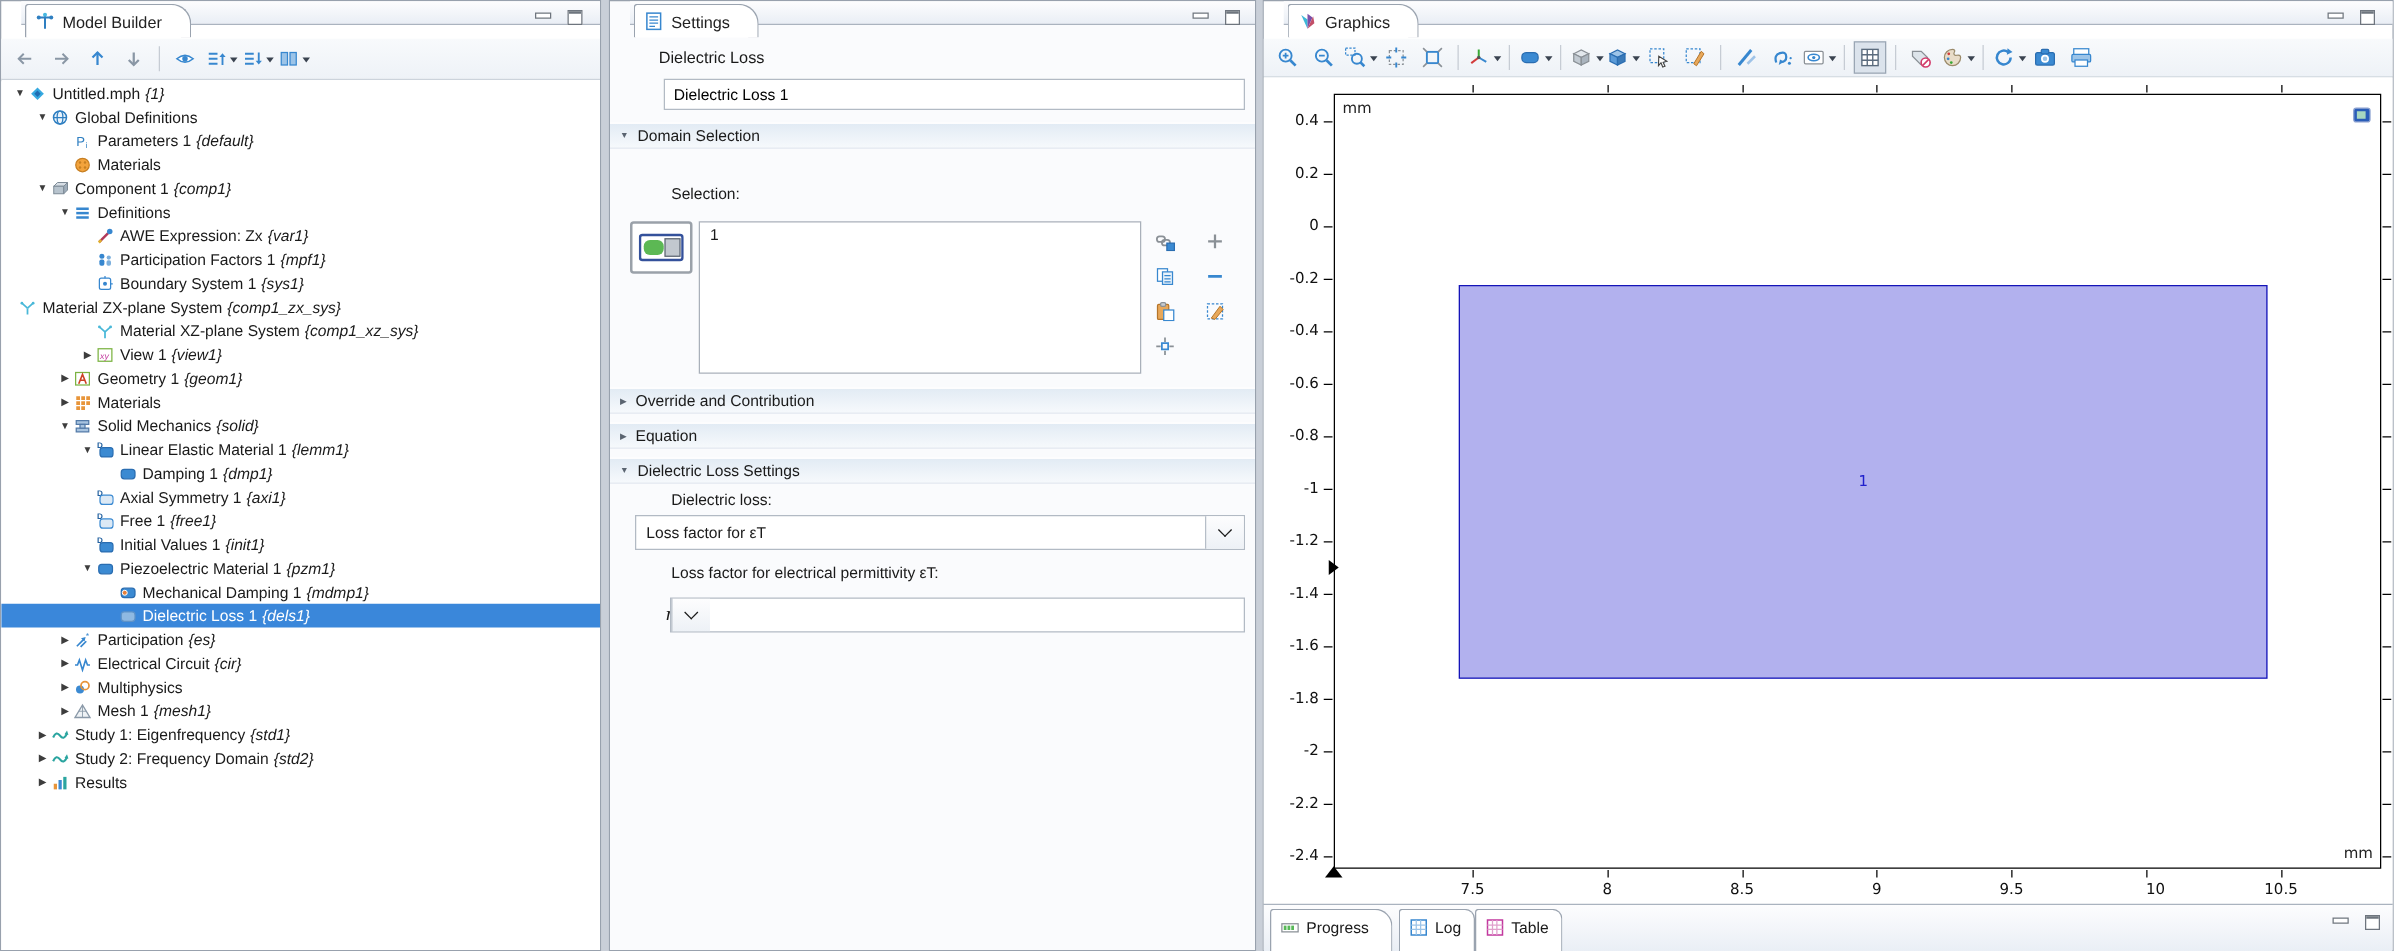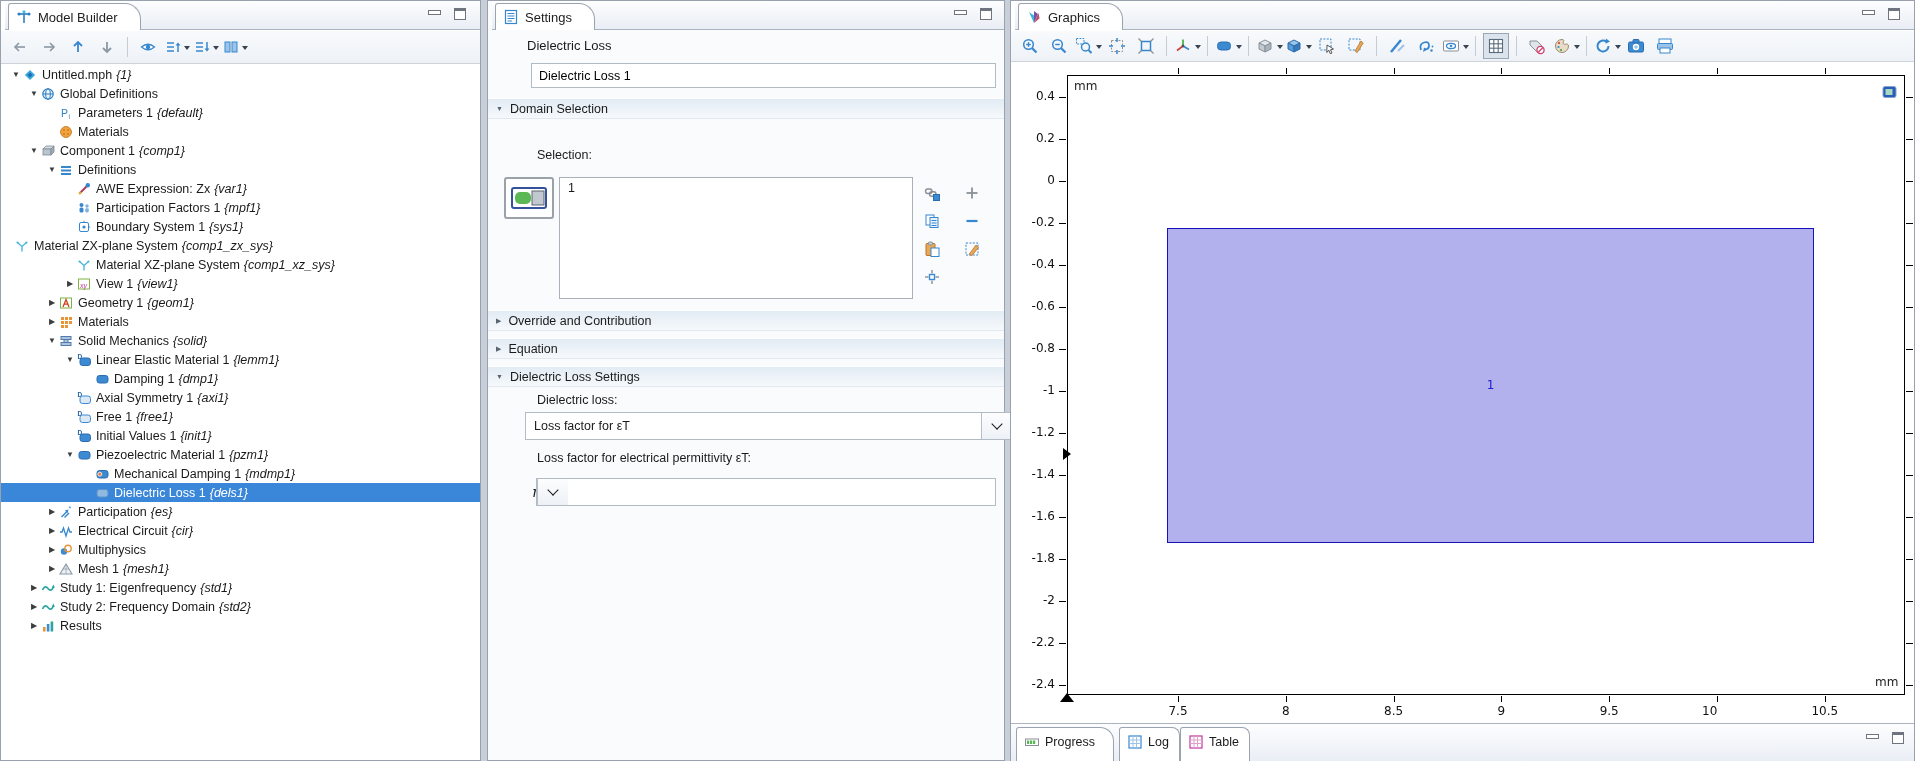--- a/index.html
+++ b/index.html
@@ -3,21 +3,21 @@
 <meta charset="utf-8">
 <style>
   * { box-sizing: border-box; margin:0; padding:0; }
   html,body { width:1915px; height:761px; overflow:hidden; }
   body { background:#c9cfd8; font-family:"Liberation Sans", sans-serif; font-size:12.5px; color:#1a1a1a; position:relative; }
   .panel { position:absolute; top:0; height:761px; background:#fff; border:1px solid #98a1ad; }
   #mb-panel { left:0; width:481px; }
   #set-panel { left:487px; width:518px; background:#fafbfd; }
   #gfx-panel { left:1010px; width:905px; }
 
-  .tab-strip { position:absolute; left:4px; right:0; top:0; height:29px;
+  .tab-strip { position:absolute; left:16px; right:0; top:0; height:19px;
     background:linear-gradient(#fdfdfe,#e9eef5); border-bottom:1px solid #aab3bf;padding-left:23px; }
   .tab { position:absolute; top:2px; left:3px; height:27px; background:#fff;
     border:1px solid #9aa3af; border-bottom:none; border-radius:3px 16px 0 0;
     padding:0 22px 0 7px; display:flex; align-items:center; gap:6px; font-size:13px; color:#222; }
   .winbtns { position:absolute; top:7px; display:flex; gap:13px; }
   .win-min { width:13px; height:5px; border:1px solid #6e757e; background:#fff; margin-top:2px; }
   .win-max { width:12px; height:12px; border:1px solid #6e757e; background:#fff; box-shadow:inset 0 2px 0 #6e757e; }
 
   .toolbar { position:absolute; left:0; right:0; display:flex; align-items:center; gap:3px; padding:0 6px;
     background:linear-gradient(#f8fafc,#eef2f7); border-bottom:1px solid #ccd3db; }
@@ -684,21 +684,21 @@
   <div class="sec-head" style="top:337px;">
     <span class="tri">▶</span>
     <span>Equation</span>
   </div>
   <div class="sec-head" style="top:365px;">
     <span class="tri">▼</span>
     <span>Dielectric Loss Settings</span>
   </div>
 
   <div class="slabel" style="left:18px; top:392px;">Dielectric loss:</div>
-  <div class="combo" style="left:37px; top:411px; width:488px; height:28px;">
+  <div class="combo" style="left:20px; top:411px; width:488px; height:28px;">
     <span class="val">Loss factor for εT</span>
     <span class="cbtn">
         <span class="chev"></span>
       </span>
   </div>
 
   <div class="slabel" style="left:18px; top:450px;">Loss factor for electrical permittivity εT:</div>
   <div class="slabel" id="eta" style="left:13px; top:483px;">
     <span>η</span><sub>εT</sub>
   </div>
@@ -959,21 +959,21 @@
       <div class="tick" style="left:382.61950090043734px;top:6px;width:1px;height:6px"></div>
       <div class="tlab" style="left:367.61950090043734px;top:642px;width:30px;text-align:center">8.5</div>
       <div class="tick" style="left:490.4147157190635px;top:634px;width:1px;height:6px"></div>
       <div class="tick" style="left:490.4147157190635px;top:6px;width:1px;height:6px"></div>
       <div class="tlab" style="left:475.4147157190635px;top:642px;width:30px;text-align:center">9</div>
       <div class="tick" style="left:598.2099305376897px;top:634px;width:1px;height:6px"></div>
       <div class="tick" style="left:598.2099305376897px;top:6px;width:1px;height:6px"></div>
       <div class="tlab" style="left:583.2099305376897px;top:642px;width:30px;text-align:center">9.5</div>
       <div class="tick" style="left:706.0051453563159px;top:634px;width:1px;height:6px"></div>
       <div class="tick" style="left:706.0051453563159px;top:6px;width:1px;height:6px"></div>
-      <div class="tlab" style="left:691.0051453563159px;top:642px;width:30px;text-align:left">10</div>
+      <div class="tlab" style="left:691.0051453563159px;top:642px;width:30px;text-align:right">10</div>
       <div class="tick" style="left:813.800360174942px;top:634px;width:1px;height:6px"></div>
       <div class="tick" style="left:813.800360174942px;top:6px;width:1px;height:6px"></div>
       <div class="tlab" style="left:798.800360174942px;top:642px;width:30px;text-align:center">10.5</div>
       <div class="tick" style="left:48px;top:35.04537758211987px;width:7px;height:1px"></div>
       <div class="tick" style="left:895px;top:35.04537758211987px;width:7px;height:1px"></div>
       <div class="tlab" style="left:4px;top:27.04537758211987px;width:40px;text-align:right">0.4</div>
       <div class="tick" style="left:48px;top:77.03657297663393px;width:7px;height:1px"></div>
       <div class="tick" style="left:895px;top:77.03657297663393px;width:7px;height:1px"></div>
       <div class="tlab" style="left:4px;top:69.03657297663393px;width:40px;text-align:right">0.2</div>
       <div class="tick" style="left:48px;top:119.027768371148px;width:7px;height:1px"></div>

